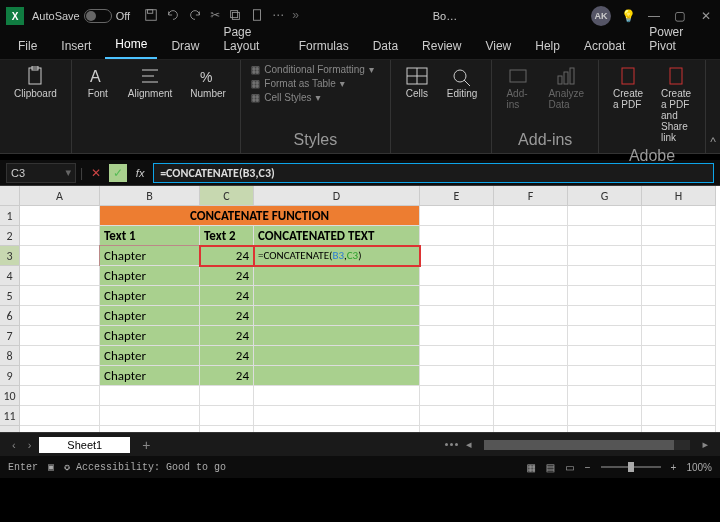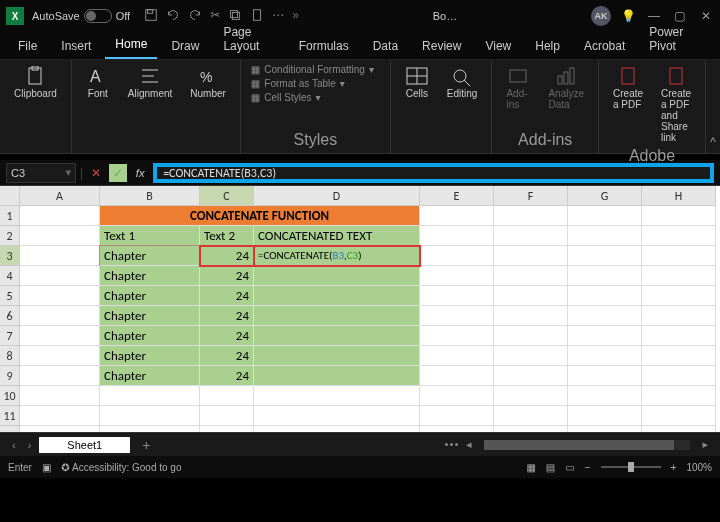--- a/index.html
+++ b/index.html
@@ -27,42 +27,42 @@
 .rib-label { text-align:center; font-size:16px; color:#999; padding-top:2px; }
 .rib-list { display:flex; flex-direction:column; gap:3px; font-size:10px; color:#888; }
 .rib-list div { display:flex; align-items:center; gap:4px; }
 .collapse { width:20px; display:flex; align-items:flex-end; justify-content:center; padding-bottom:4px; color:#999; }
 .fbar { height:26px; background:#0d0d0d; display:flex; align-items:center; gap:4px; padding:0 6px; border-bottom:1px solid #333; margin-top:6px; }
 .namebox { width:70px; height:20px; background:#1a1a1a; border:1px solid #333; color:#ccc; font-size:11px; padding:0 4px; display:flex; align-items:center; justify-content:space-between; }
 .f-btn { width:18px; height:18px; display:flex; align-items:center; justify-content:center; color:#888; }
 .f-btn.red { color:#c44; }
 .f-btn.green { color:#5b5; }
 .fx { font-style:italic; color:#ccc; font-size:11px; }
-.formula-input { flex:1; height:20px; background:#1a1a1a; border:4px solid #0ea5e9; color:#ddd; font-size:12px; padding:0 6px; display:flex; align-items:center; font-family:Calibri,Arial; }
+.formula-input { flex:1; height:20px; background:#1a1a1a; border:1px solid #0ea5e9; color:#ddd; font-size:12px; padding:0 6px; display:flex; align-items:center; font-family:Calibri,Arial;font-weight:bold; }
 .sheet-wrap { position:relative; height:246px; background:#fff; overflow:hidden; }
 .grid { display:grid; grid-template-columns:20px 80px 100px 54px 166px repeat(4,74px); font-size:13px; font-family:Calibri,Arial; color:#000; }
 .hcell { background:#e6e6e6; border:1px solid #ccc; border-left:none; border-top:none; height:20px; display:flex; align-items:center; justify-content:center; font-size:12px; color:#333; }
 .rcell { background:#e6e6e6; border:1px solid #ccc; border-left:none; border-top:none; height:20px; display:flex; align-items:center; justify-content:center; font-size:12px; color:#333; }
 .cell { background:#fff; border:1px solid #ddd; border-left:none; border-top:none; height:20px; display:flex; align-items:center; padding:0 4px; overflow:hidden; white-space:nowrap; }
 .orange { background:#ed7d31; font-weight:bold; justify-content:center; }
 .green { background:#a9d08e; }
-.green.hd { font-weight:normal; }
+.green.hd { font-weight:bold; }
 .num { justify-content:flex-end; }
 .hcell.sel, .rcell.sel { background:#c7d8b0; }
 .outline-red { outline:2px solid #d33; outline-offset:-1px; position:relative; }
 .sel-outline { outline:1px solid #b88; }
 .formula-cell { color:#000; font-size:11px; }
 .ref1 { color:#2b7cd3; }
 .ref2 { color:#2ba02b; }
 .sheet-tabs { height:24px; background:#1a1a1a; display:flex; align-items:center; gap:4px; padding:0 8px; color:#888; font-size:11px; border-top:1px solid #333; }
 .tab { background:#fff; color:#000; padding:2px 28px; border-radius:0; }
 .tab-add { color:#888; padding:0 8px; font-size:14px; }
 .sheet-tabs .nav { padding:0 4px; }
 .status { height:22px; background:#0d0d0d; display:flex; align-items:center; justify-content:space-between; padding:0 8px; color:#aaa; font-size:10px; }
-.status-left { display:flex; align-items:center; gap:10px; }
+.status-left { display:flex; align-items:center; gap:10px;font-family:Liberation Mono, monospace; }
 .status-right { display:flex; align-items:center; gap:10px; }
 .zoom-slider { width:60px; height:2px; background:#555; position:relative; }
 .zoom-slider::after { content:""; position:absolute; width:6px; height:10px; background:#aaa; top:-4px; left:27px; }
 .scroll-h { height:14px; background:#1a1a1a; display:flex; align-items:center; padding:0 4px; }
 .scroll-track { flex:1; height:10px; background:#2a2a2a; margin:0 12px; position:relative; }
 .scroll-thumb { position:absolute; height:10px; background:#555; }
 .dots { display:flex; gap:2px; }
 .dots span { width:3px; height:3px; background:#888; border-radius:50%; }
 </style>
 </head>

